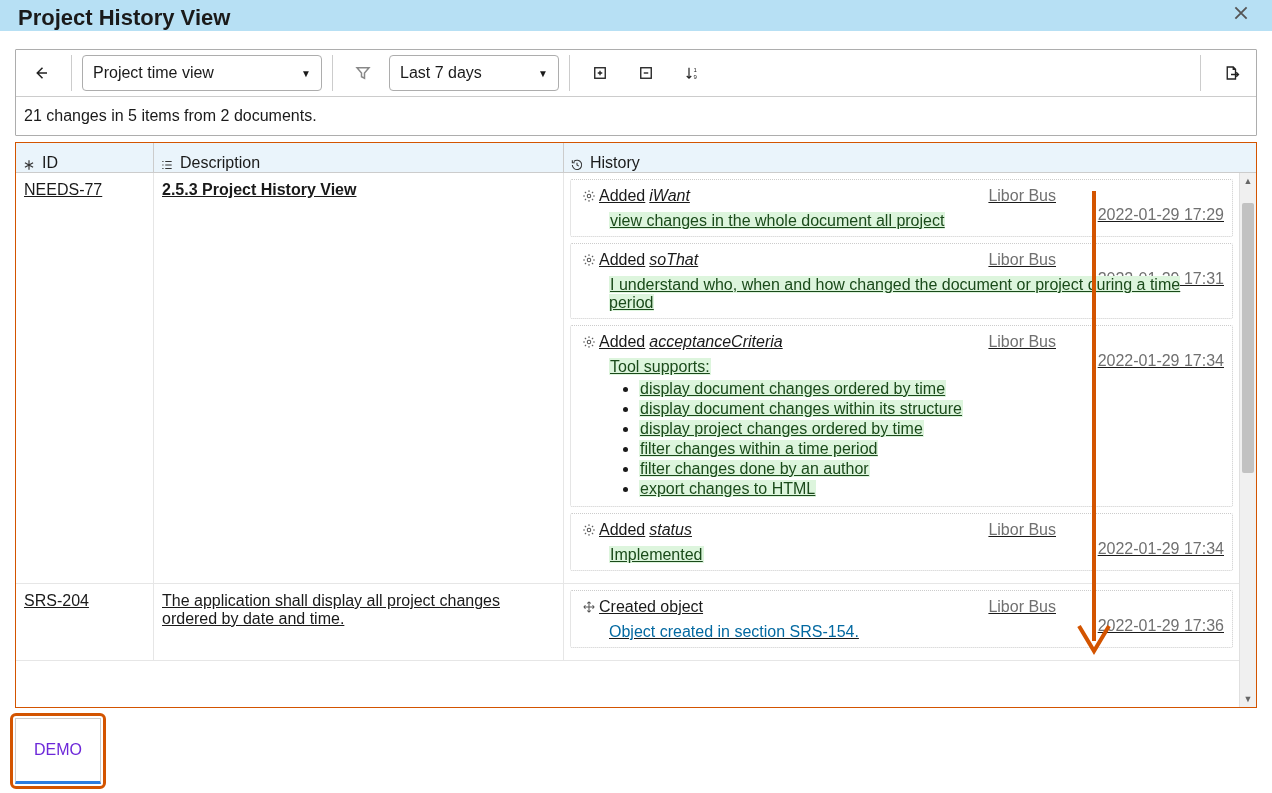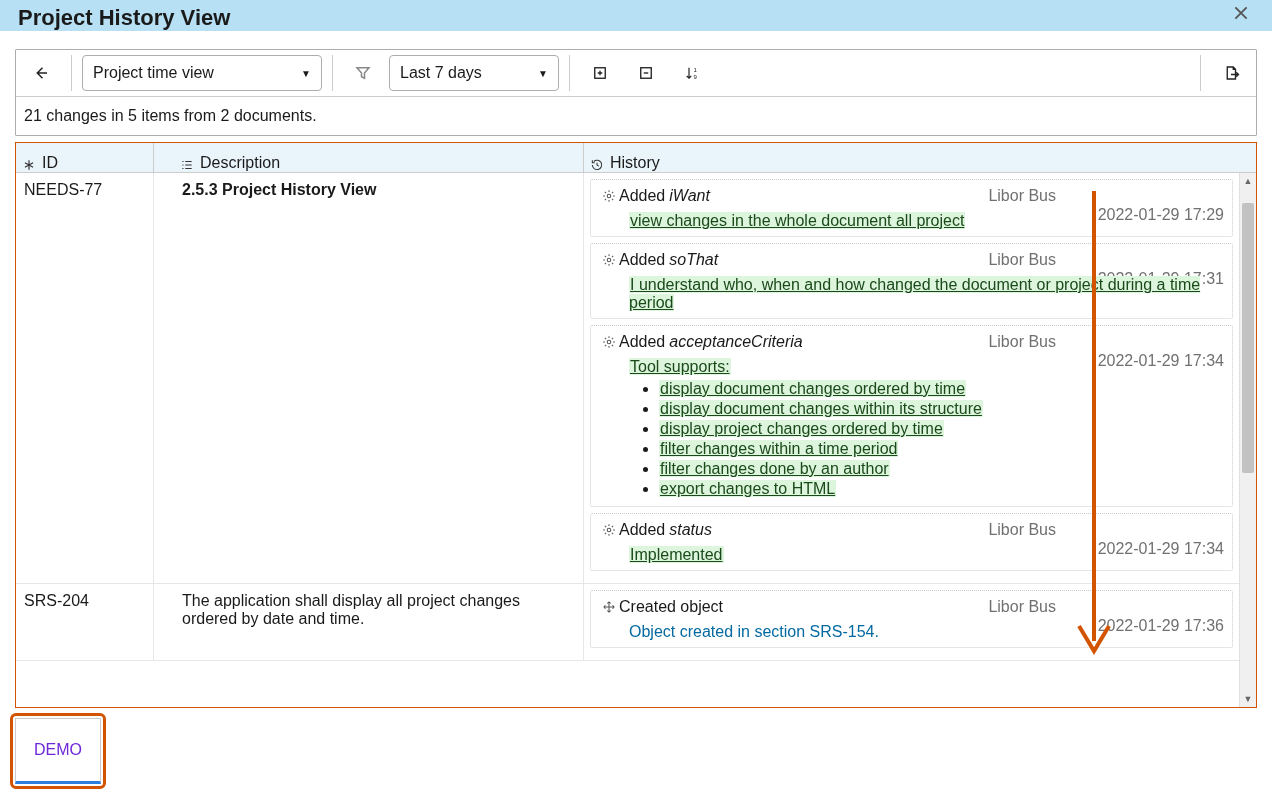--- a/index.html
+++ b/index.html
@@ -125,26 +125,27 @@
     align-items: center;
   }
   .th {
     display:flex; align-items:flex-end; gap:6px;
     padding: 0 6px;
     font-size: 16px;
     border-right: 1px solid var(--border-light);
     height: 100%;
   }
   .col-id   { width: 138px; flex:none; }
-  .col-desc { width: 410px; flex:none;margin-left:20px; }
+  .col-desc { width: 410px; flex:none; }
   .col-hist { flex: 1; }
 
   .tbody-outer {
     display:flex;
     height: calc(100% - 30px);
+    text-decoration: underline;
   }
   .tbody {
     flex:1;
     overflow: hidden;
   }
   .vscroll {
     width: 17px;
     background: #f0f0f0;
     border-left:1px solid #e0e0e0;
     position: relative;

